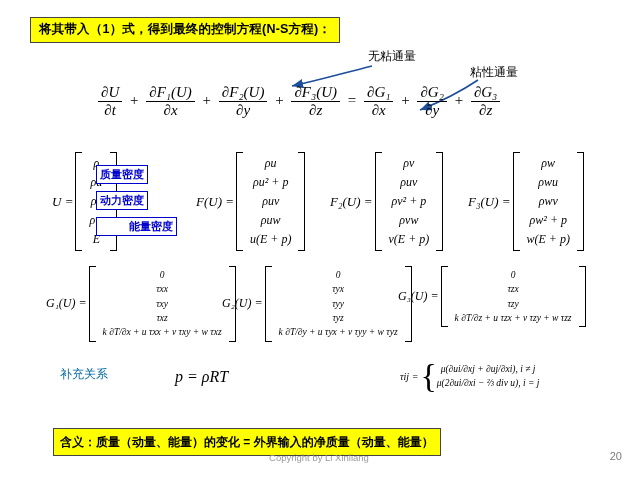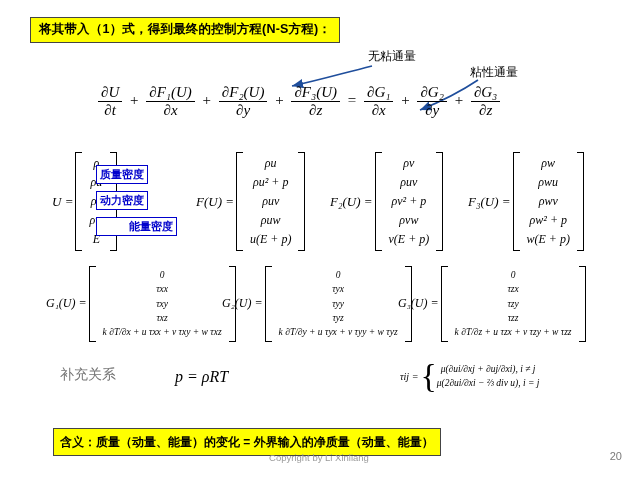--- a/index.html
+++ b/index.html
@@ -149,22 +149,22 @@
     line-height: 1.3;
   }
   .gblock .mlabel { font-size: 12px; }
 
   
   .supp-label {
     position: absolute;
     left: 60px;
     top: 366px;
     font-family: "Liberation Sans", sans-serif;
-    font-size: 14px;
-    color: #737373;
+    font-size: 12px;
+    color: #0369a1;
   }
   .supp-eq {
     left: 175px;
     top: 368px;
     font-size: 16px;
   }
 
   
   .tau-block {
     position: absolute;
@@ -359,21 +359,20 @@
     <span class="bracket bracket-r"></span>
   </div>
 
   <div class="matrix-block gblock" style="left:398px; top:266px;">
     <span class="mlabel">G₃(U) =</span>
     <span class="bracket bracket-l"></span>
     <span class="mrows">
       <div>0</div>
       <div>τzx</div>
       <div>τzy</div>
-      <div>τzz</div>
       <div>k ∂T/∂z + u τzx + v τzy + w τzz</div>
     </span>
     <span class="bracket bracket-r"></span>
   </div>
 
   <div class="supp-label">补充关系</div>
   <div class="math supp-eq it">p = ρRT</div>
 
   <div class="tau-block">
     <span class="mlabel" style="font-size:10px;">τij =</span>

